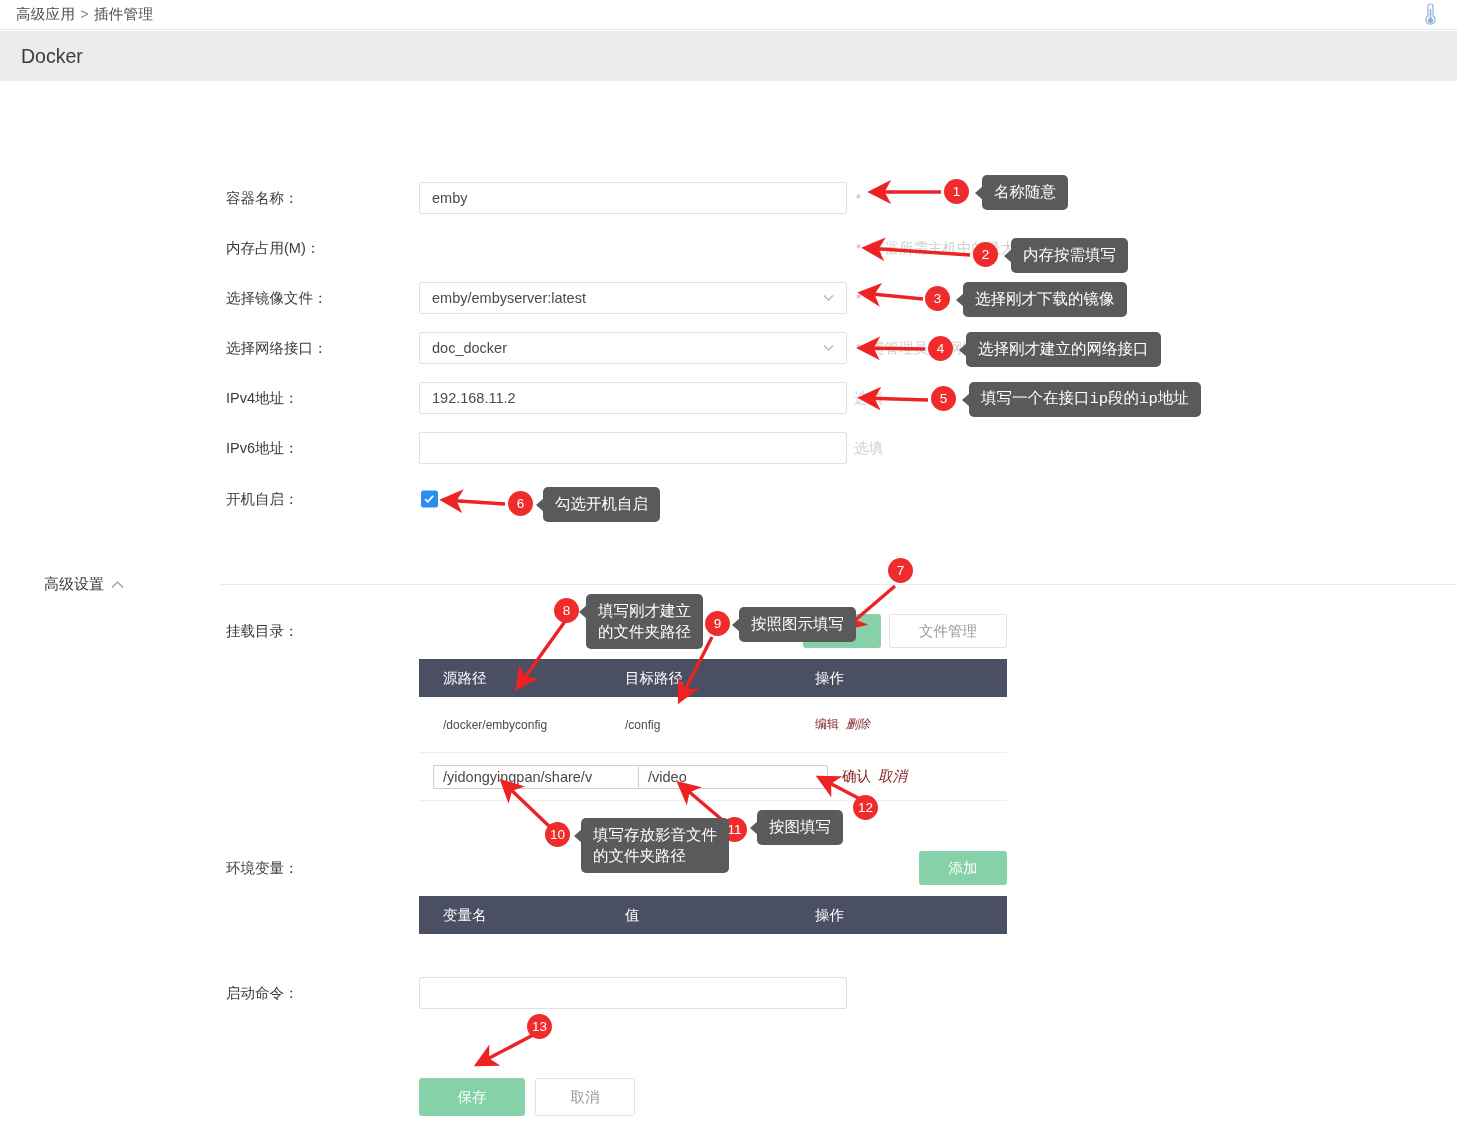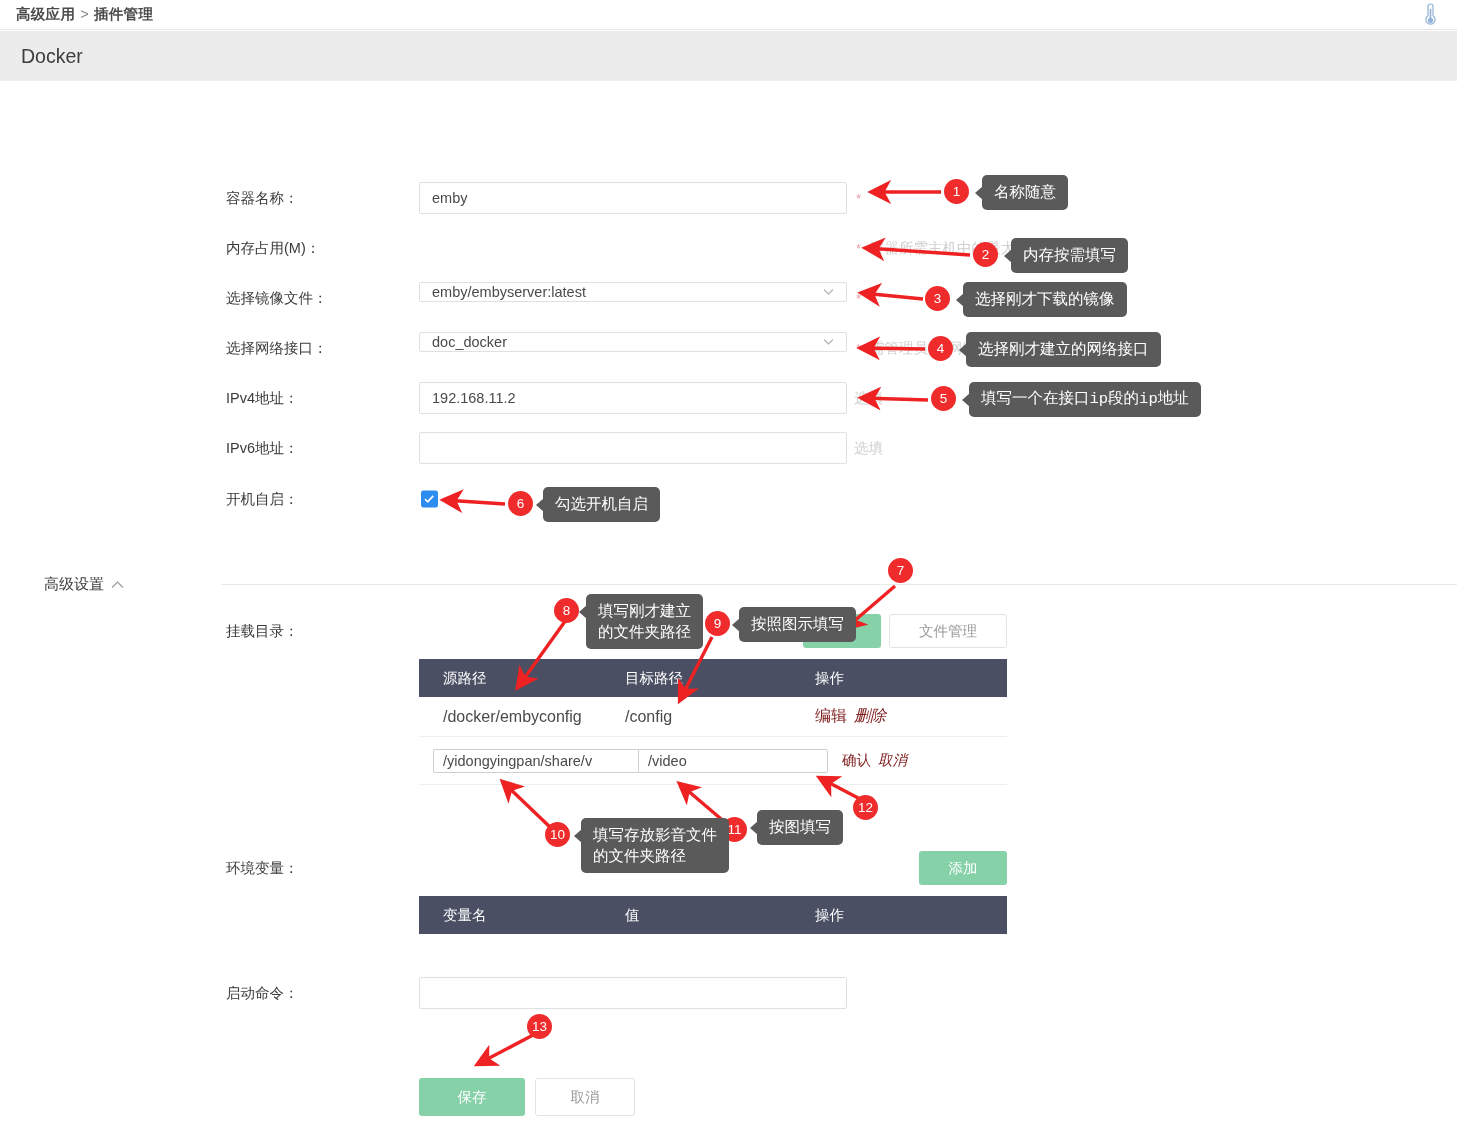--- a/index.html
+++ b/index.html
@@ -24,21 +24,21 @@
     border-bottom: 1px solid #e6e6e6;
     display: flex; align-items: center;
   }
   .breadcrumb {
     margin-left: 16px;
     font-size: 14.5px;
     color: #4c4c4c;
     letter-spacing: .3px;
   }
   .breadcrumb .sep { color: #888; margin: 0 5px; }
-  .breadcrumb .crumb { color: #4c4c4c; font-weight: bold; }
+  .breadcrumb .crumb { color: #4c4c4c; }
   .thermo {
     position: absolute; right: 16px; top: 3px;
     width: 22px; height: 24px;
   }
 
   
   .title-band {
     position: absolute; left: 0; top: 31px;
     width: 1457px; height: 50px;
     background: #ececec;
@@ -74,21 +74,21 @@
     font-size: 14.5px;
     color: #4a4a4a;
     padding: 0 12px;
     font-family: "Liberation Sans", sans-serif;
     outline: none;
   }
   .f-input::placeholder { color: #bfbfbf; }
   .f-select {
     position: absolute;
     left: 419px; top: 0;
-    width: 428px; height: 20px;
+    width: 428px; height: 32px;
     border: 1px solid #e0e0e0;
     border-radius: 2px;
     background: #fff;
     display: flex; align-items: center;
     padding: 0 12px;
     font-size: 14.5px; color: #4a4a4a;
     cursor: pointer;
   }
   .caret {
     position: absolute; right: 12px; top: 50%;
@@ -156,23 +156,23 @@
   .tbl { position: absolute; left: 419px; width: 588px; }
   .tbl-head {
     display: flex; align-items: center;
     height: 38px;
     background: #4a4f63;
     color: #ffffff;
     font-size: 14.5px;
   }
   .tbl-row {
     display: flex; align-items: center;
-    height: 40px;
+    height: 56px;
     border-bottom: 1px solid #eeeeee;
-    font-size: 16px;
+    font-size: 12px;
     color: #4a4a4a;
     background: #fff;
   }
   .c1 { width: 206px; padding-left: 24px; }
   .c2 { width: 190px; }
   .c3 { flex: 1; }
   .lnk { color: #7f1d1d; cursor: pointer; }
   .lnk + .lnk { margin-left: 7px; font-style: italic; }
 
   .edit-row {

